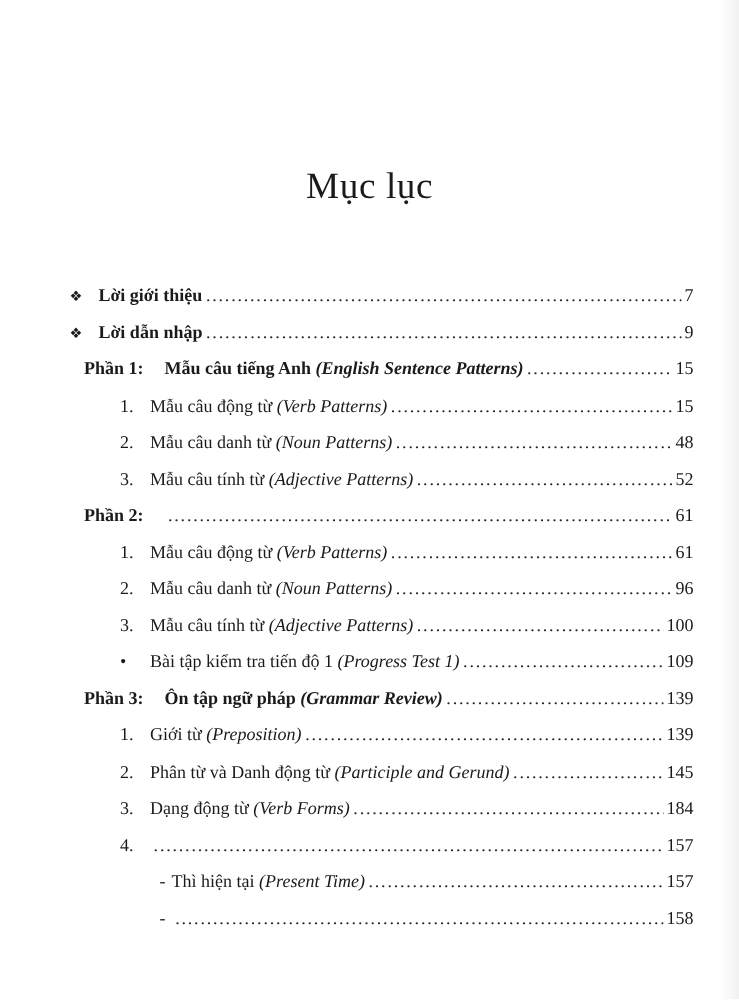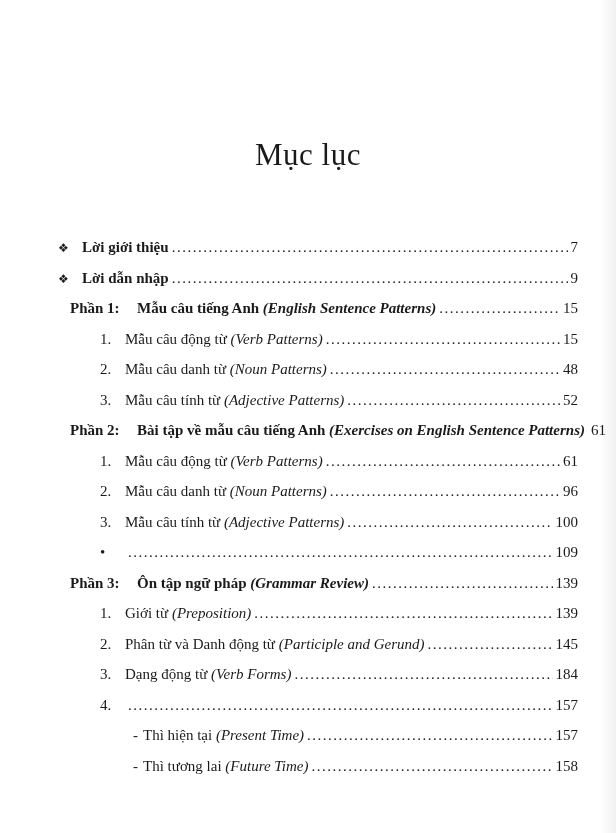--- a/index.html
+++ b/index.html
@@ -114,21 +114,20 @@
         <span class="pagenum">48</span>
       </div>
       <div class="toc-row item">
         <span class="marker">3.</span>
         <span class="entry-text">Mẫu câu tính từ <span class="en">(Adjective Patterns)</span></span>
         <span class="leader"></span>
         <span class="pagenum">52</span>
       </div>
       <div class="toc-row section">
         <span class="marker">Phần 2:</span>
-        <span class="entry-text">Bài tập về mẫu câu tiếng Anh <span class="en">(Exercises on English Sentence Patterns)</span></span>
         <span class="leader"></span>
         <span class="pagenum">61</span>
       </div>
       <div class="toc-row item">
         <span class="marker">1.</span>
         <span class="entry-text">Mẫu câu động từ <span class="en">(Verb Patterns)</span></span>
         <span class="leader"></span>
         <span class="pagenum">61</span>
       </div>
       <div class="toc-row item">
@@ -138,20 +137,21 @@
         <span class="pagenum">96</span>
       </div>
       <div class="toc-row item">
         <span class="marker">3.</span>
         <span class="entry-text">Mẫu câu tính từ <span class="en">(Adjective Patterns)</span></span>
         <span class="leader"></span>
         <span class="pagenum">100</span>
       </div>
       <div class="toc-row item">
         <span class="marker">•</span>
+        <span class="entry-text">Bài tập kiểm tra tiến độ 1 <span class="en">(Progress Test 1)</span></span>
         <span class="leader"></span>
         <span class="pagenum">109</span>
       </div>
       <div class="toc-row section">
         <span class="marker">Phần 3:</span>
         <span class="entry-text">Ôn tập ngữ pháp <span class="en">(Grammar Review)</span></span>
         <span class="leader"></span>
         <span class="pagenum">139</span>
       </div>
       <div class="toc-row item">
@@ -178,19 +178,18 @@
         <span class="pagenum">157</span>
       </div>
       <div class="toc-row sub">
         <span class="marker">-</span>
         <span class="entry-text">Thì hiện tại <span class="en">(Present Time)</span></span>
         <span class="leader"></span>
         <span class="pagenum">157</span>
       </div>
       <div class="toc-row sub">
         <span class="marker">-</span>
-        <span class="entry-text">Thì tương lai <span class="en">(Future Time)</span></span>
         <span class="leader"></span>
         <span class="pagenum">158</span>
       </div>
     </div>
   <div class="edge-shadow"></div>
 </div>
 
 </body></html>

